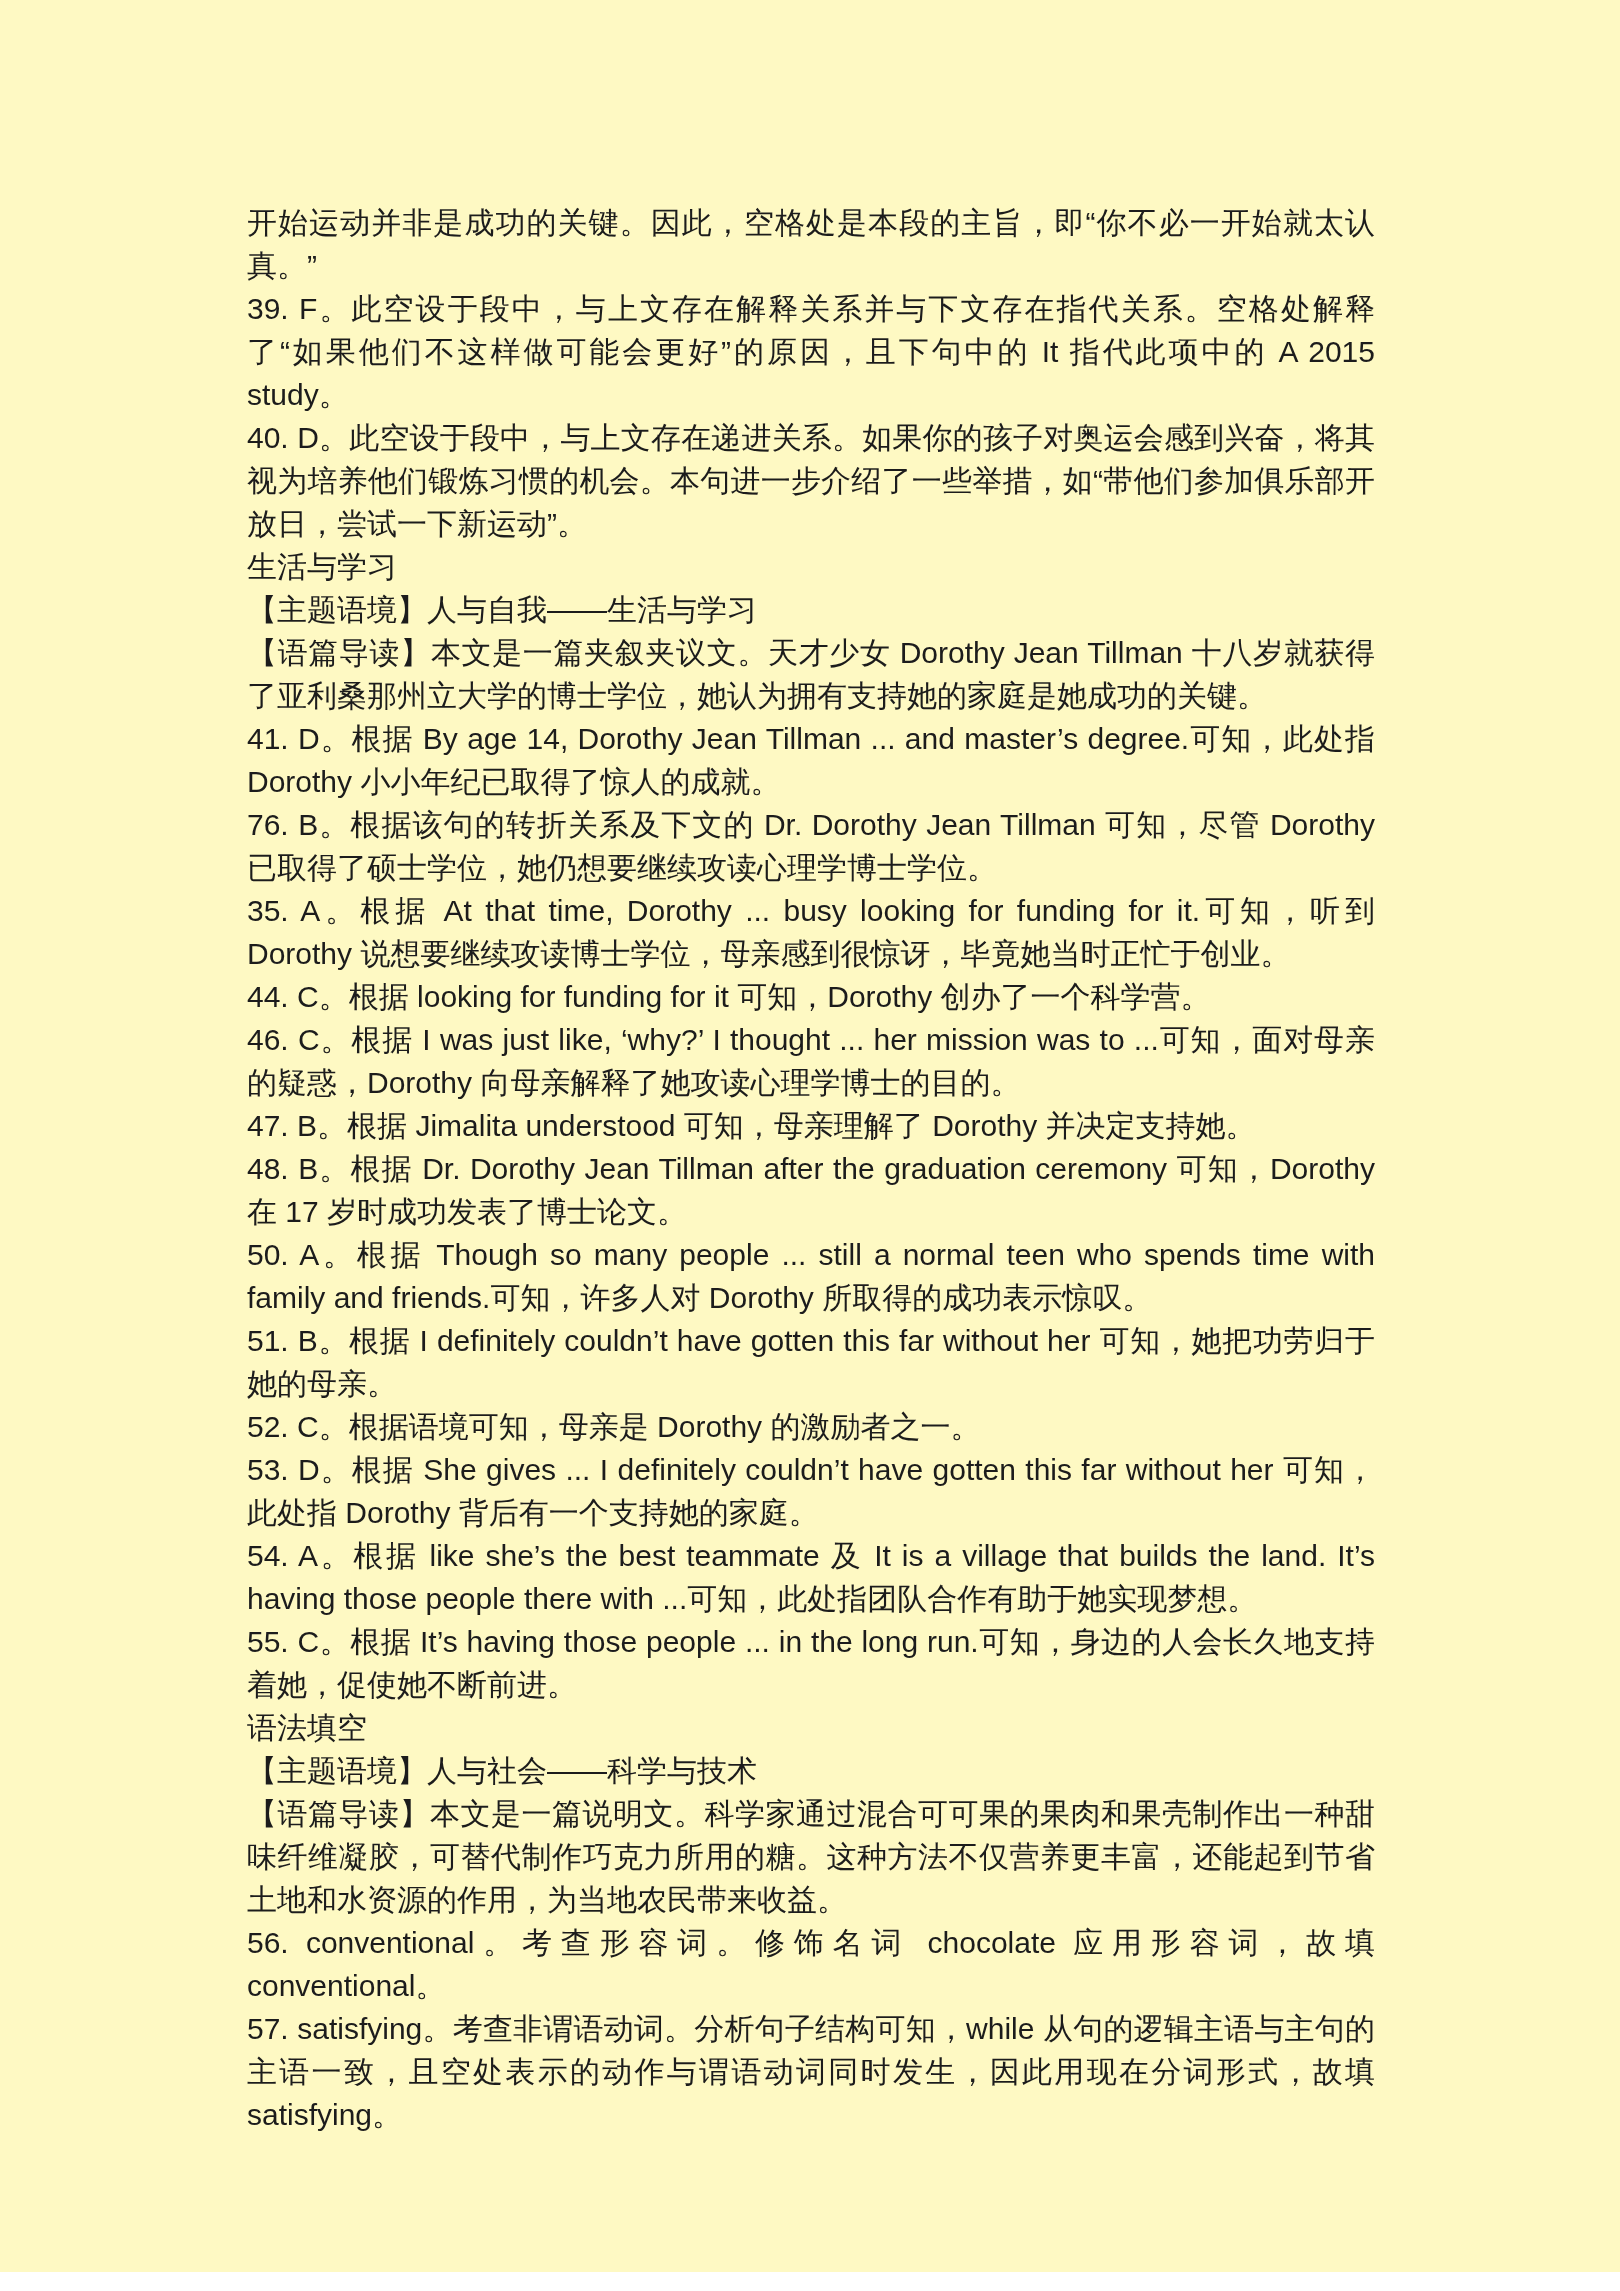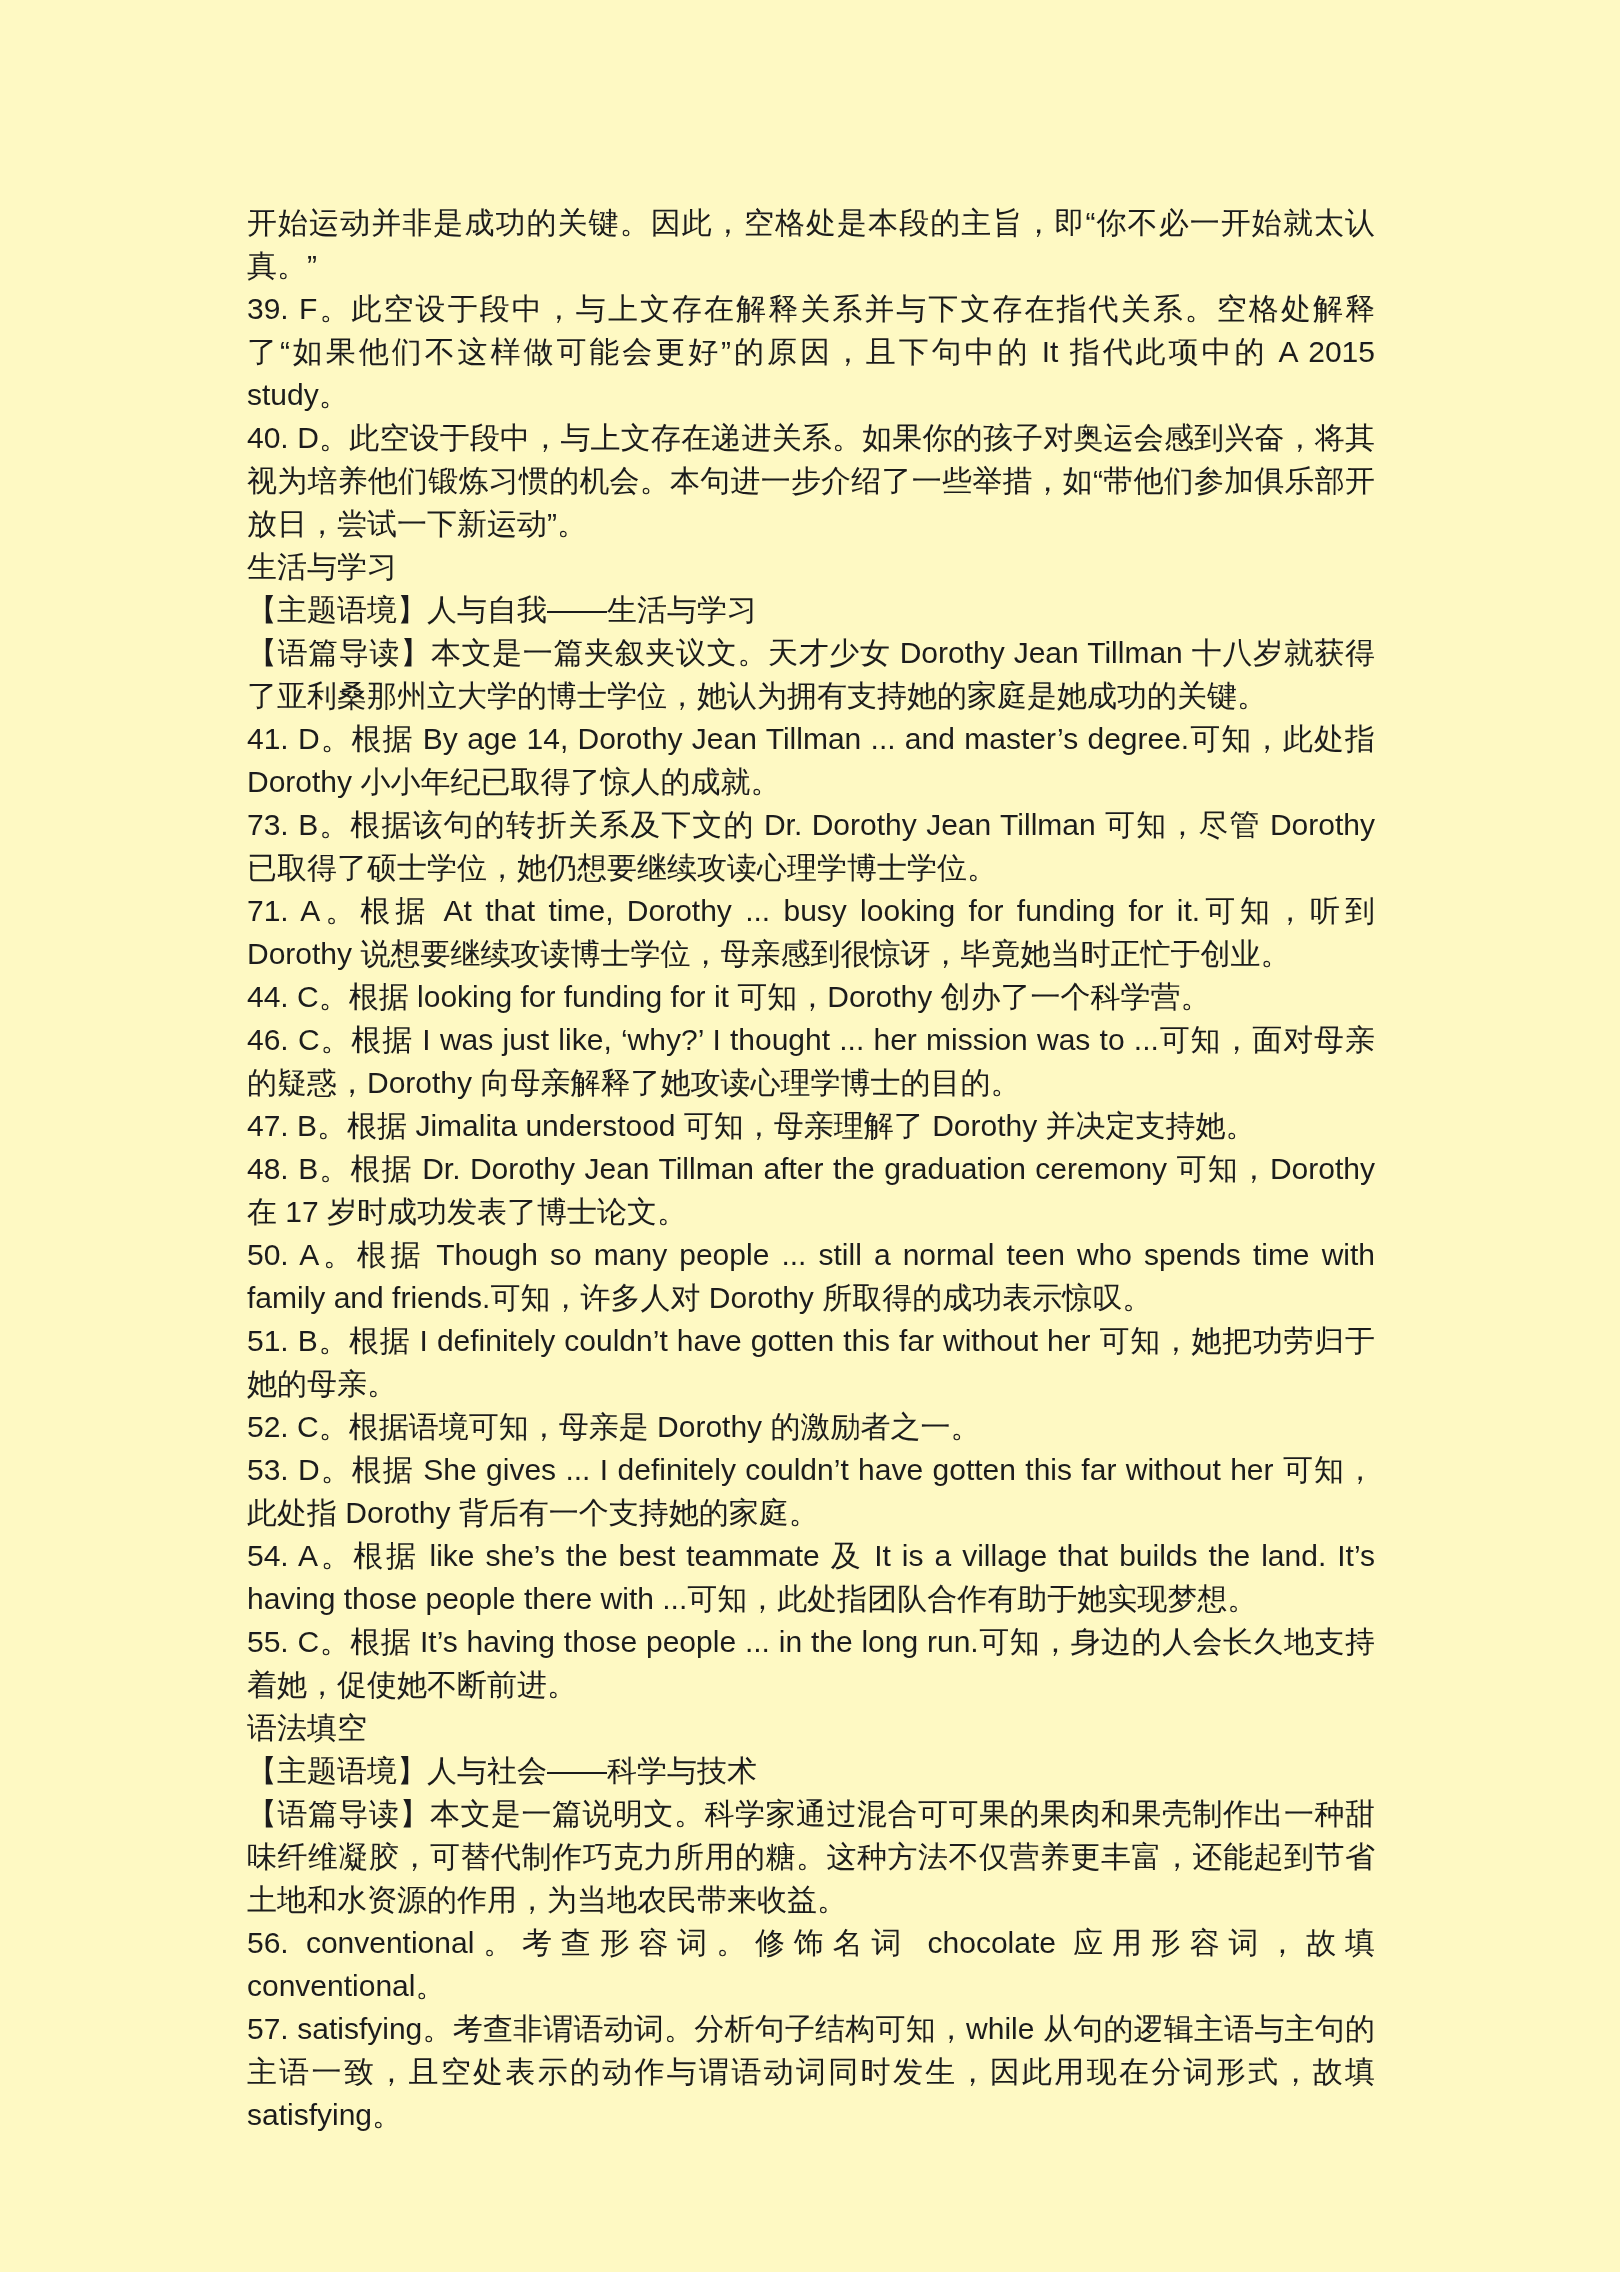--- a/index.html
+++ b/index.html
@@ -37,22 +37,22 @@
 
 <div class="sheet">
   <div class="doc-content">
     <p>开始运动并非是成功的关键。因此，空格处是本段的主旨，即“你不必一开始就太认真。”</p>
     <p>39. F。此空设于段中，与上文存在解释关系并与下文存在指代关系。空格处解释了“如果他们不这样做可能会更好”的原因，且下句中的 It 指代此项中的 A 2015 study。</p>
     <p>40. D。此空设于段中，与上文存在递进关系。如果你的孩子对奥运会感到兴奋，将其视为培养他们锻炼习惯的机会。本句进一步介绍了一些举措，如“带他们参加俱乐部开放日，尝试一下新运动”。</p>
     <p>生活与学习</p>
     <p>【主题语境】人与自我——生活与学习</p>
     <p>【语篇导读】本文是一篇夹叙夹议文。天才少女 Dorothy Jean Tillman 十八岁就获得了亚利桑那州立大学的博士学位，她认为拥有支持她的家庭是她成功的关键。</p>
     <p>41. D。根据 By age 14, Dorothy Jean Tillman ... and master’s degree.可知，此处指 Dorothy 小小年纪已取得了惊人的成就。</p>
-    <p>73. B。根据该句的转折关系及下文的 Dr. Dorothy Jean Tillman 可知，尽管 Dorothy 已取得了硕士学位，她仍想要继续攻读心理学博士学位。</p>
-    <p>71. A。根据 At that time, Dorothy ... busy looking for funding for it.可知，听到 Dorothy 说想要继续攻读博士学位，母亲感到很惊讶，毕竟她当时正忙于创业。</p>
+    <p>76. B。根据该句的转折关系及下文的 Dr. Dorothy Jean Tillman 可知，尽管 Dorothy 已取得了硕士学位，她仍想要继续攻读心理学博士学位。</p>
+    <p>35. A。根据 At that time, Dorothy ... busy looking for funding for it.可知，听到 Dorothy 说想要继续攻读博士学位，母亲感到很惊讶，毕竟她当时正忙于创业。</p>
     <p>44. C。根据 looking for funding for it 可知，Dorothy 创办了一个科学营。</p>
     <p>46. C。根据 I was just like, ‘why?’ I thought ... her mission was to ...可知，面对母亲的疑惑，Dorothy 向母亲解释了她攻读心理学博士的目的。</p>
     <p>47. B。根据 Jimalita understood 可知，母亲理解了 Dorothy 并决定支持她。</p>
     <p>48. B。根据 Dr. Dorothy Jean Tillman after the graduation ceremony 可知，Dorothy 在 17 岁时成功发表了博士论文。</p>
     <p>50. A。根据 Though so many people ... still a normal teen who spends time with family and friends.可知，许多人对 Dorothy 所取得的成功表示惊叹。</p>
     <p>51. B。根据 I definitely couldn’t have gotten this far without her 可知，她把功劳归于她的母亲。</p>
     <p>52. C。根据语境可知，母亲是 Dorothy 的激励者之一。</p>
     <p>53. D。根据 She gives ... I definitely couldn’t have gotten this far without her 可知，此处指 Dorothy 背后有一个支持她的家庭。</p>
     <p>54. A。根据 like she’s the best teammate 及 It is a village that builds the land. It’s having those people there with ...可知，此处指团队合作有助于她实现梦想。</p>
     <p>55. C。根据 It’s having those people ... in the long run.可知，身边的人会长久地支持着她，促使她不断前进。</p>

